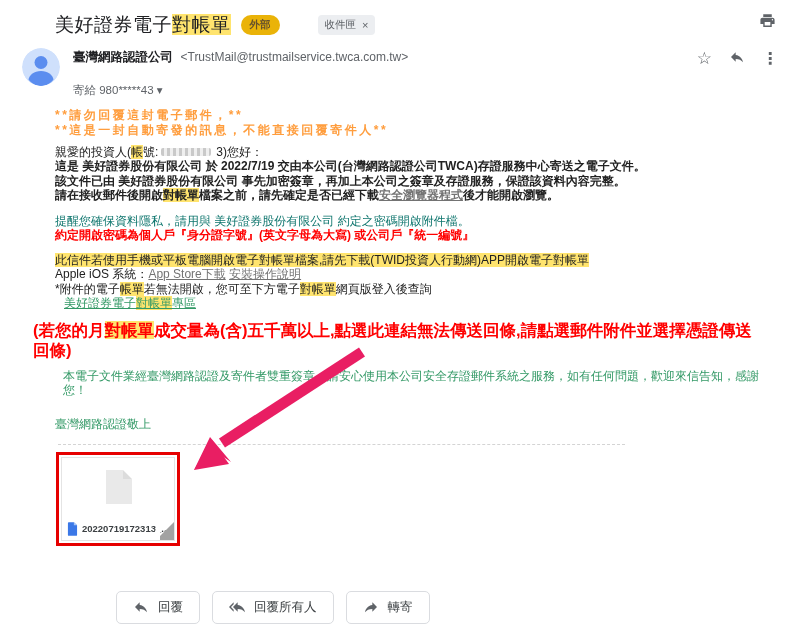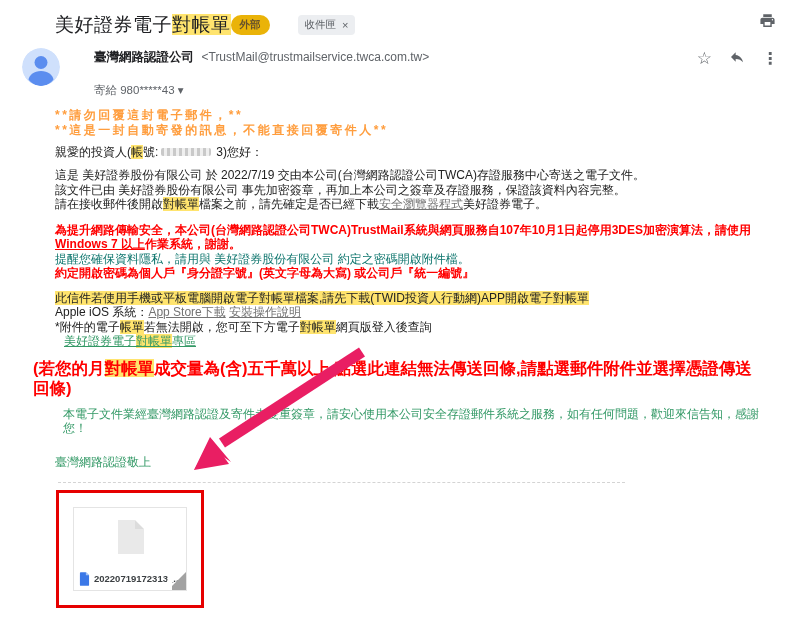--- a/index.html
+++ b/index.html
@@ -4,70 +4,70 @@
 <style>
   * { margin:0; padding:0; box-sizing:border-box; }
   html,body { background:#fff; }
   .page {
     position:relative; width:788px; height:632px; background:#fff; overflow:hidden;
     font-family:"Liberation Sans","DejaVu Sans",sans-serif; color:#202124;
   }
   .hl { background:#ffe46e; }
 
   
-  .subject-row { display:flex; align-items:center; gap:0; padding:12px 40px 0 55px; }
+  .subject-row { display:flex; align-items:center; gap:10px; padding:12px 40px 0 55px; }
   .subject { font-size:19px; font-weight:400; color:#202124; letter-spacing:.5px; }
   .badge-external {
     background:#eab308; color:#66512c; font-size:10.5px; font-weight:bold;
     border-radius:10px; padding:3px 9px; white-space:nowrap;
   }
   .chip-inbox {
     background:#eceef1; color:#5f6368; font-size:10.5px; border-radius:4px;
     padding:3px 7px; display:inline-flex; align-items:center; gap:6px; white-space:nowrap;margin-left:28px;
   }
   .chip-x { cursor:pointer; color:#5f6368; font-size:11px; }
   .icon-print { position:absolute; top:12px; right:12px; cursor:pointer; }
 
   
-  .sender-row { display:flex; margin:10px 16px 0 22px;gap:21px; }
+  .sender-row { display:flex; margin:10px 16px 0 22px; }
   .avatar { width:38px; height:38px; border-radius:50%; overflow:hidden; flex:0 0 38px; }
   .sender-info { margin-left:13px; padding-top:1px; }
   .sender-line1 { font-size:12.5px; }
   .sender-name { font-weight:bold; color:#202124; }
   .sender-email { color:#5f6368; font-size:12px; margin-left:4px; }
   .sender-line2 { color:#5f6368; font-size:11.5px; margin-top:17px; cursor:pointer; }
   .msg-actions { position:absolute; top:48px; right:10px; display:flex; align-items:center; gap:17px;
                  color:#5f6368; font-size:16px; }
   .msg-actions span { cursor:pointer; }
 
   
   .mail-body { padding:10px 20px 0 55px; font-size:12px; line-height:14px; color:#222; }
   .warn { color:#ff9d3d; font-weight:bold; letter-spacing:2.5px; line-height:15px; }
   .greet { margin-top:7px; }
   .redacted { display:inline-block; width:50px; height:8px; margin:0 5px 0 3px;
               background:repeating-linear-gradient(90deg,#c9c9c9 0 3px,#efefef 3px 6px);
               filter:blur(.6px); border-radius:2px; }
-  .para { margin-top:9px; line-height:14.5px; }
+  .para { line-height:14.5px;font-weight:bold; }
   .red-block { margin-top:11px; line-height:14.5px; }
   .red { color:#f00; font-weight:bold; }
   .u { text-decoration:underline; }
   .plain { color:#0f766e; font-weight:normal; }
   a.blue-link, .blue-link { color:#737373; text-decoration:underline; cursor:pointer; }
   .app-block { margin-top:10px; line-height:14.5px; }
   .green-link { color:#339966; text-decoration:underline; cursor:pointer; }
   .green-link .hl { color:#339966; }
   .indent { padding-left:9px; }
   .red-big { margin:9px 0 0 -22px; font-size:16.5px; line-height:20px; font-weight:bold; color:#f00; }
   .green-p { margin-top:9px; color:#339966; padding-left:8px; }
   .signature { margin-top:20px; color:#339966; }
 
   .dashed-sep { margin:13px 0 0 3px; width:567px; border-top:1px dashed #d4d4d4; }
 
   
-  .attach-annot { margin:7px 0 8px 1px; display:inline-block; border:3px solid #e60000; padding:14px; }
+  .attach-annot { margin:7px 0 16px 1px; display:inline-block; border:3px solid #e60000; padding:2px; }
   .attach-card { position:relative; width:114px; height:84px; background:#fff; border:1px solid #e4e4e4; cursor:pointer; }
   .sheet { position:absolute; left:44px; top:12px; width:26px; height:34px; background:#e9e9e9; }
   .sheet::after { content:""; position:absolute; right:0; top:0; border-style:solid;
                   border-width:0 9px 9px 0; border-color:#fff #fff #dcdcdc #dcdcdc; }
   .attach-name { position:absolute; left:0; right:0; bottom:0; display:flex; align-items:center;
                  gap:4px; padding:4px 5px; background:#fff; }
   .attach-name .fname { font-size:9.5px; font-weight:bold; color:#3c4043; white-space:nowrap; overflow:hidden; }
   .curl { position:absolute; right:0; bottom:0; width:0; height:0;
           border-bottom:18px solid #a2a2a2; border-left:18px solid transparent; }
   .curl::before { content:""; position:absolute; left:-22px; top:-4px; width:0; height:0;
@@ -133,25 +133,24 @@
 
   <div class="mail-body">
     <div class="warn">**請勿回覆這封電子郵件，**</div>
     <div class="warn">**這是一封自動寄發的訊息，不能直接回覆寄件人**</div>
 
     <div class="greet"><span>親愛的投資人(</span><span class="hl">帳</span><span>號:</span><span class="redacted"></span><span>3)您好：</span></div>
 
     <div class="para">
       <div>這是 美好證券股份有限公司 於 2022/7/19 交由本公司(台灣網路認證公司TWCA)存證服務中心寄送之電子文件。</div>
       <div>該文件已由 美好證券股份有限公司 事先加密簽章，再加上本公司之簽章及存證服務，保證該資料內容完整。</div>
-      <div><span>請在接收郵件後開啟</span><span class="hl">對帳單</span><span>檔案之前，請先確定是否已經下載</span><span class="blue-link">安全瀏覽器程式</span><span>美好證券電子。</span></div>
+      <div><span>請在接收郵件後開啟</span><span class="hl">對帳單</span><span>檔案之前，請先確定是否已經下載</span><span class="blue-link">安全瀏覽器程式</span><span>後才能開啟瀏覽。</span></div>
     </div>
 
     <div class="red-block">
-      <div class="red"><span>為提升網路傳輸安全，本公司(台灣網路認證公司TWCA)TrustMail系統與網頁服務自107年10月1日起停用3DES加密演算法，請使用</span><span class="u">Windows 7 以上</span><span>作業系統，謝謝。</span></div>
       <div class="plain">提醒您確保資料隱私，請用與 美好證券股份有限公司 約定之密碼開啟附件檔。</div>
       <div class="red">約定開啟密碼為個人戶『身分證字號』(英文字母為大寫) 或公司戶『統一編號』</div>
     </div>
 
     <div class="app-block">
       <div><span class="hl">此信件若使用手機或平板電腦開啟電子對帳單檔案,請先下載(TWID投資人行動網)APP開啟電子對帳單</span></div>
       <div><span>Apple iOS 系統：</span><span class="blue-link">App Store下載</span> <span class="blue-link">安裝操作說明</span></div>
       <div><span>*附件的電子</span><span class="hl">帳單</span><span>若無法開啟，您可至下方電子</span><span class="hl">對帳單</span><span>網頁版登入後查詢</span></div>
       <div class="indent"><span class="green-link"><span>美好證券電子</span><span class="hl">對帳單</span><span>專區</span></span></div>
     </div>

